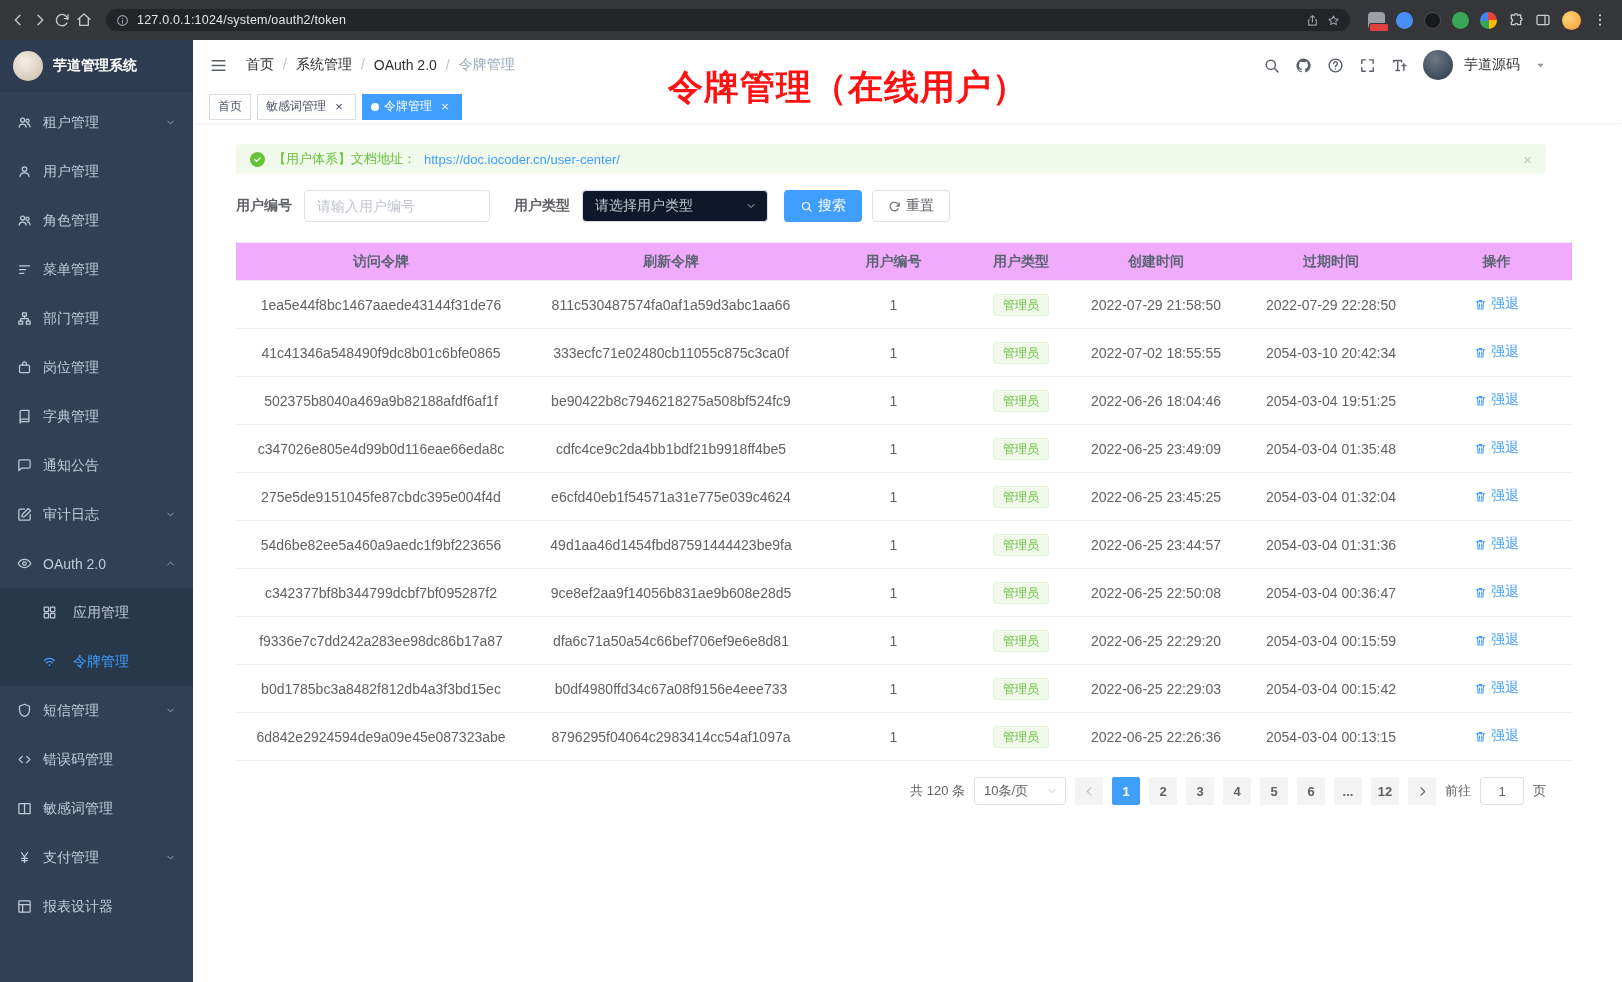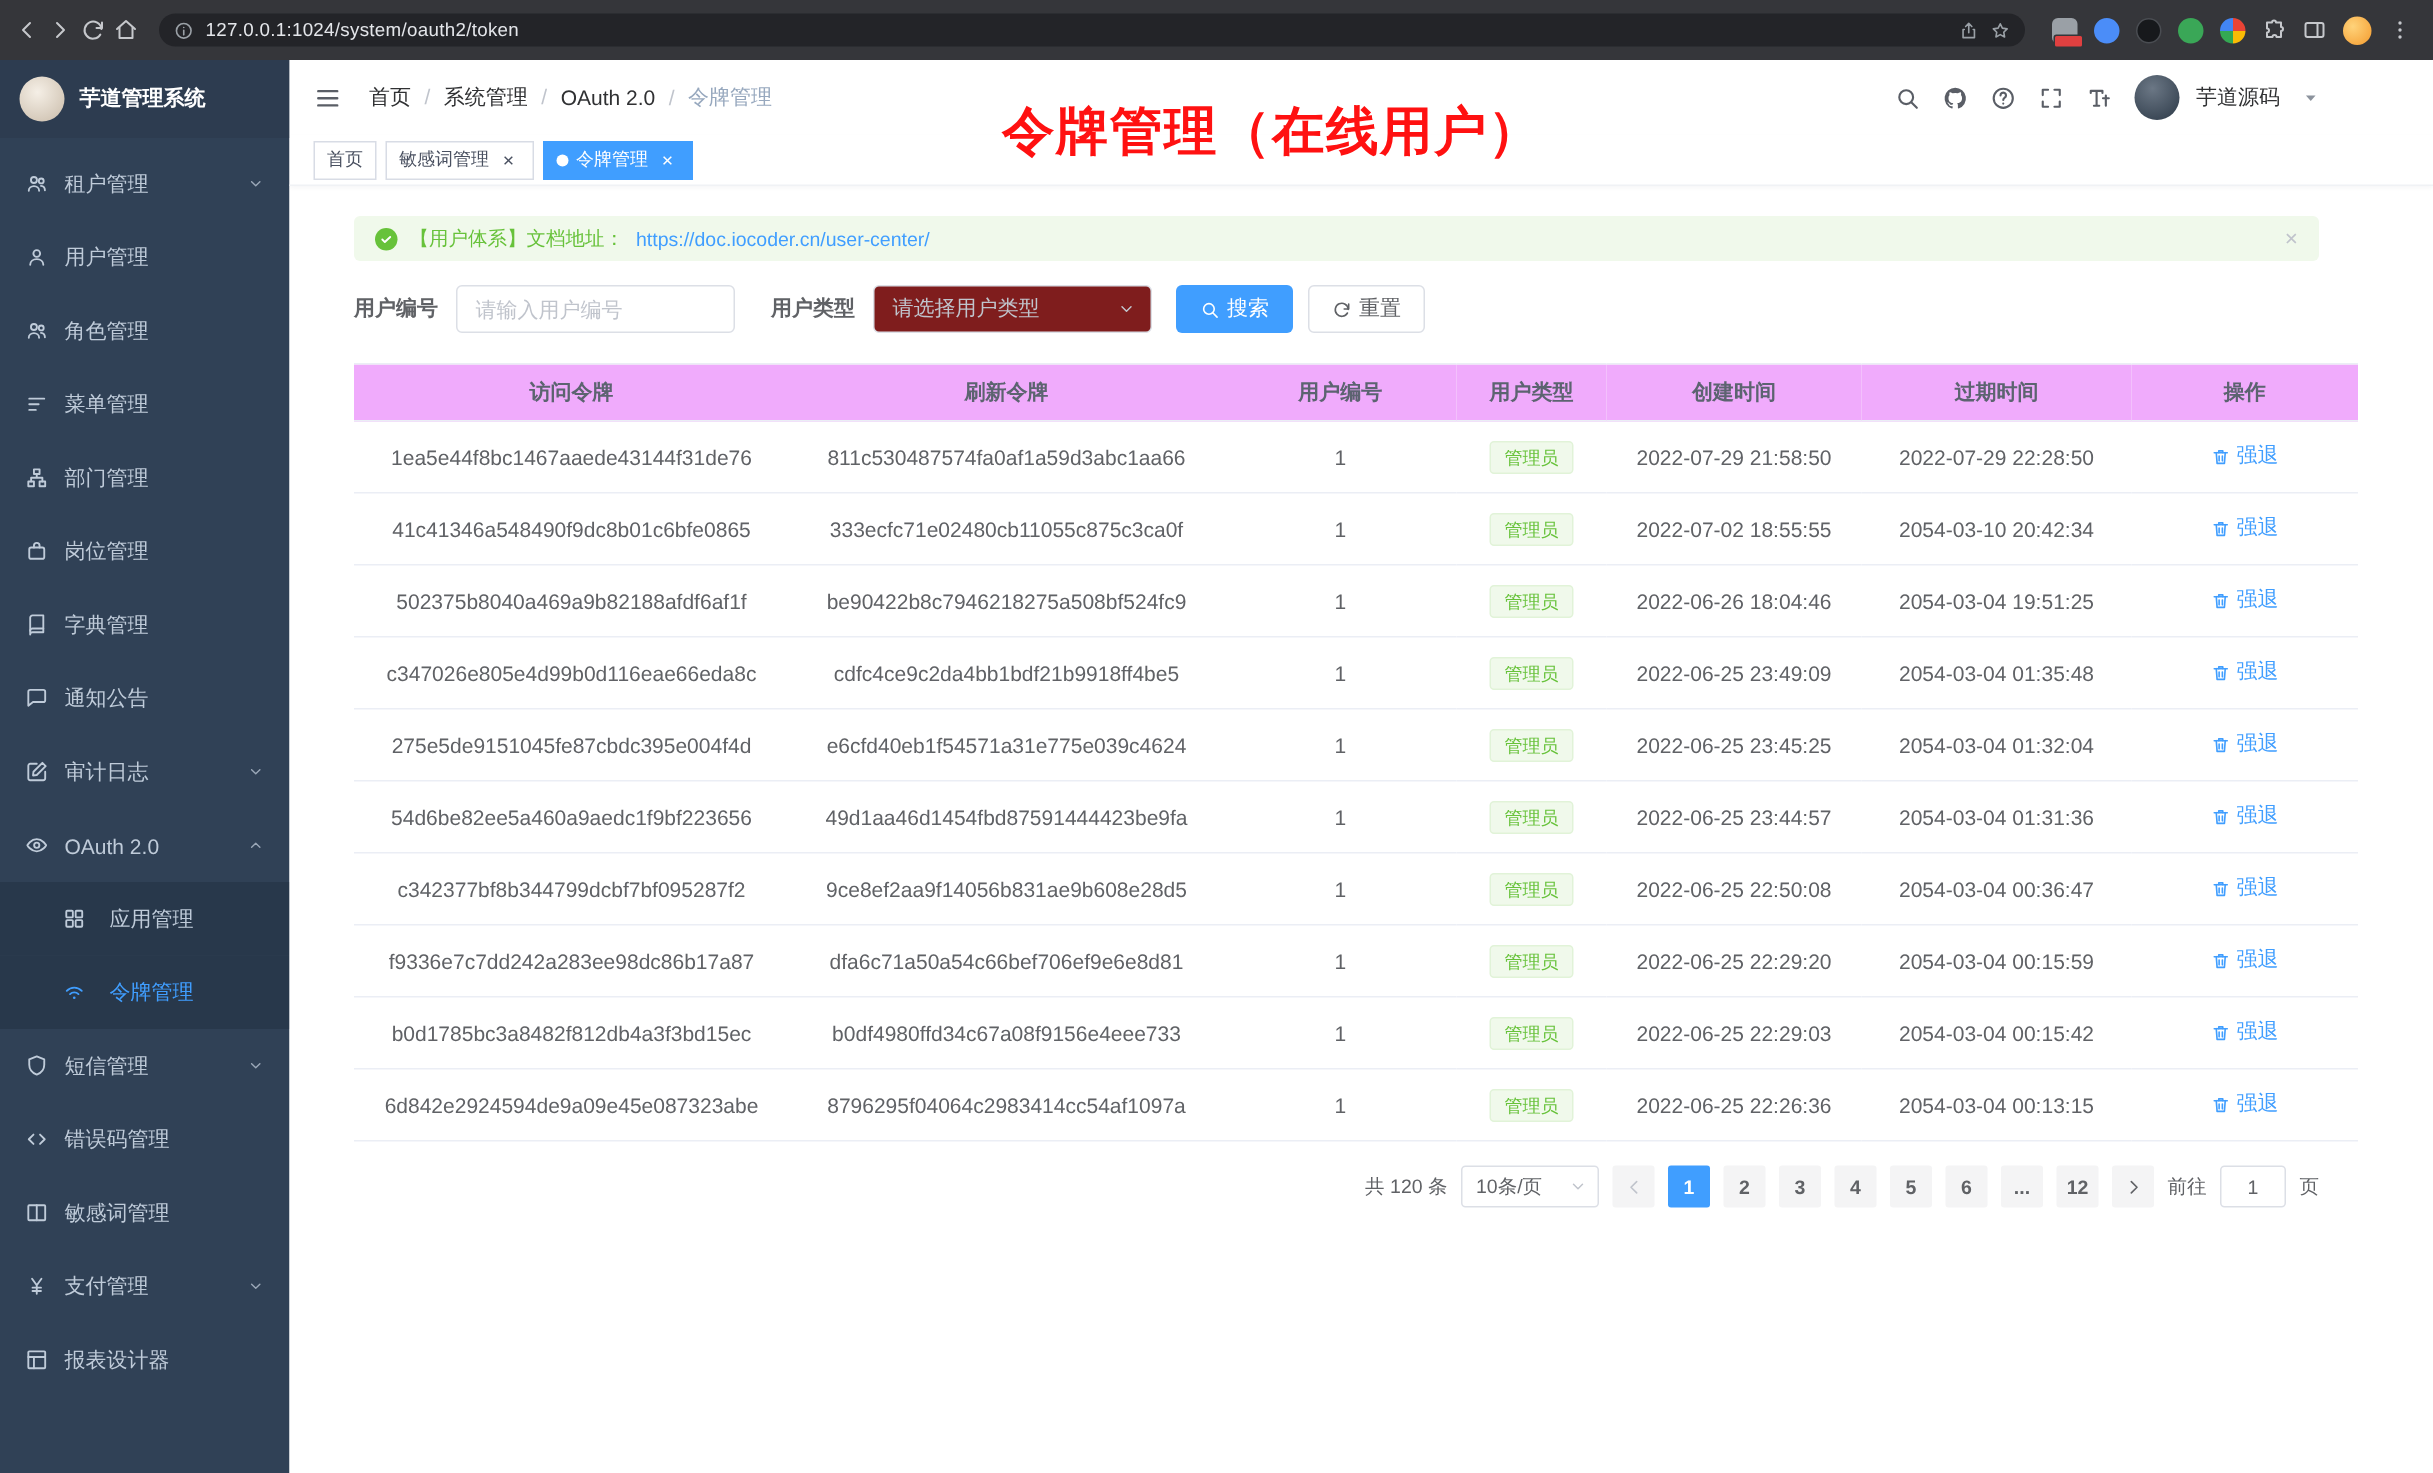--- a/index.html
+++ b/index.html
@@ -60,21 +60,21 @@
   .check { width:15px; height:15px; border-radius:50%; background:#67c23a; display:flex; align-items:center; justify-content:center; flex-shrink:0; }
   .check svg { width:9px; height:9px; }
   .alink { color:#409eff; text-decoration:none; cursor:pointer; }
   .aclose { margin-left:auto; color:#c0c4cc; font-size:15px; cursor:pointer; }
 
   .filters { display:flex; align-items:center; margin-top:16px; font-size:14px; }
   .f-label { font-weight:700; color:#606266; margin-right:12px; white-space:nowrap; }
   .ml24 { margin-left:24px; }
   .f-input { width:186px; height:32px; border:1px solid #dcdfe6; border-radius:4px; padding:0 12px; font-size:14px; color:#606266; outline:none; font-family:inherit; }
   .f-input::placeholder { color:#c0c4cc; }
-  .f-select { width:186px; height:32px; border:1px solid #dcdfe6; border-radius:4px; display:flex; align-items:center; justify-content:space-between; padding:0 10px 0 12px; background:#7f1d1d; cursor:pointer; }
+  .f-select { width:186px; height:32px; border:1px solid #dcdfe6; border-radius:4px; display:flex; align-items:center; justify-content:space-between; padding:0 10px 0 12px; background:#0f172a; cursor:pointer; }
   .sel-ph { color:#c0c4cc; font-size:14px; }
   .sel-arrow { color:#c0c4cc; font-size:12px; display:flex; }
   .btn { height:32px; border-radius:4px; padding:0 15px; font-size:14px; display:inline-flex; align-items:center; gap:5px; cursor:pointer; border:1px solid transparent; font-family:inherit; }
   .bicon { font-size:13px; display:flex; }
   .btn-primary { background:#409eff; color:#fff; margin-left:16px;align-items:center; }
   .btn-plain { background:#fff; border-color:#dcdfe6; color:#606266; margin-left:10px; }
 
   .table { width:100%; border-collapse:collapse; margin-top:20px; font-size:14px; color:#606266; table-layout:fixed; }
   .table th { height:38px; background:#f0abfc; color:#5c6370; font-weight:600; text-align:center; border-top:1px solid #ebeef5; border-bottom:1px solid #ebeef5; }
   .table td { height:48px; border-bottom:1px solid #ebeef5; text-align:center; overflow:hidden; text-overflow:ellipsis; white-space:nowrap; }

